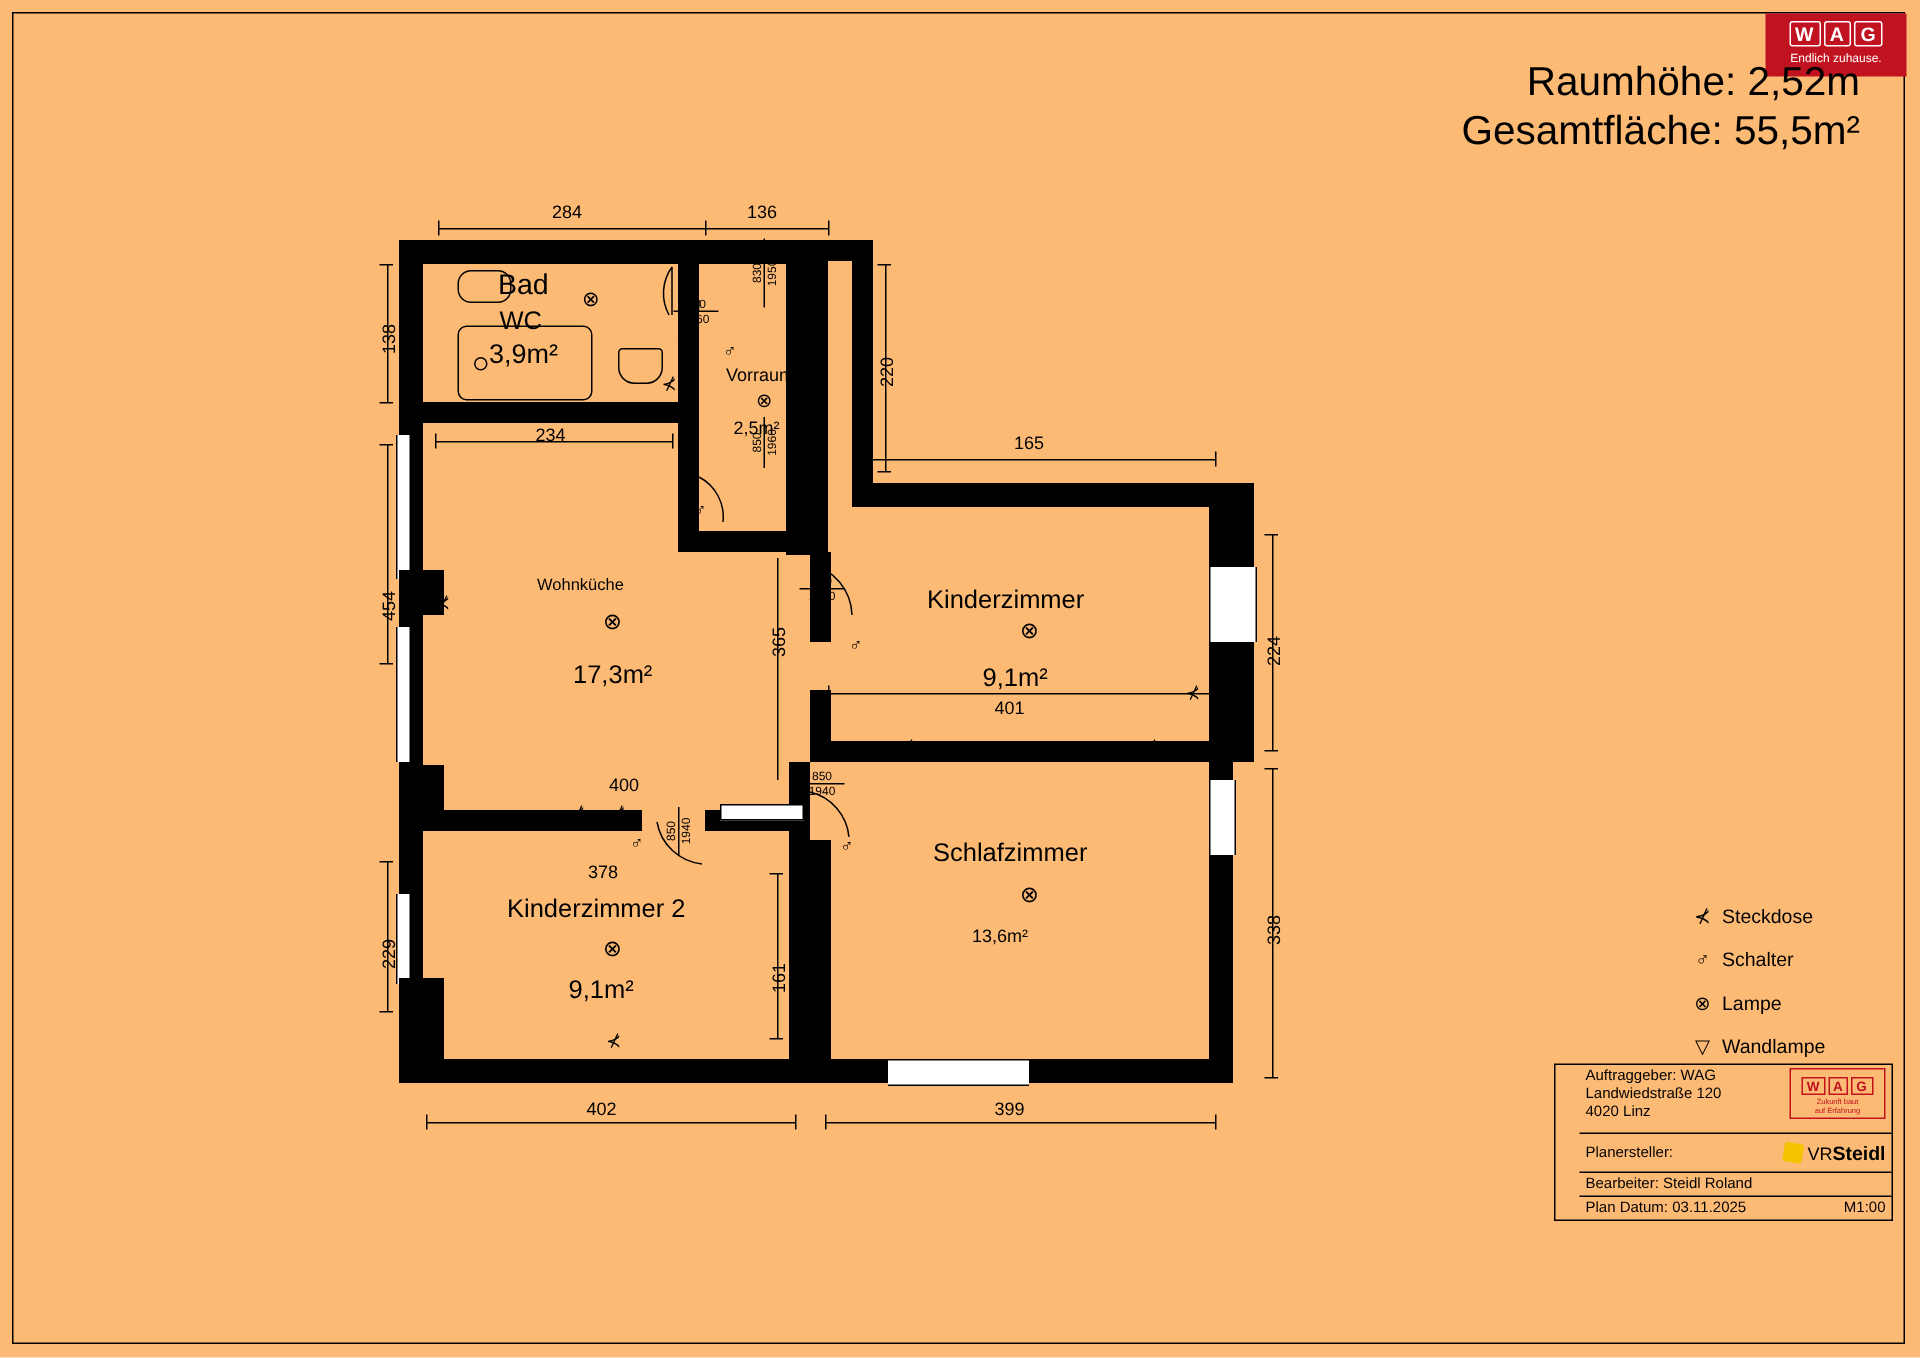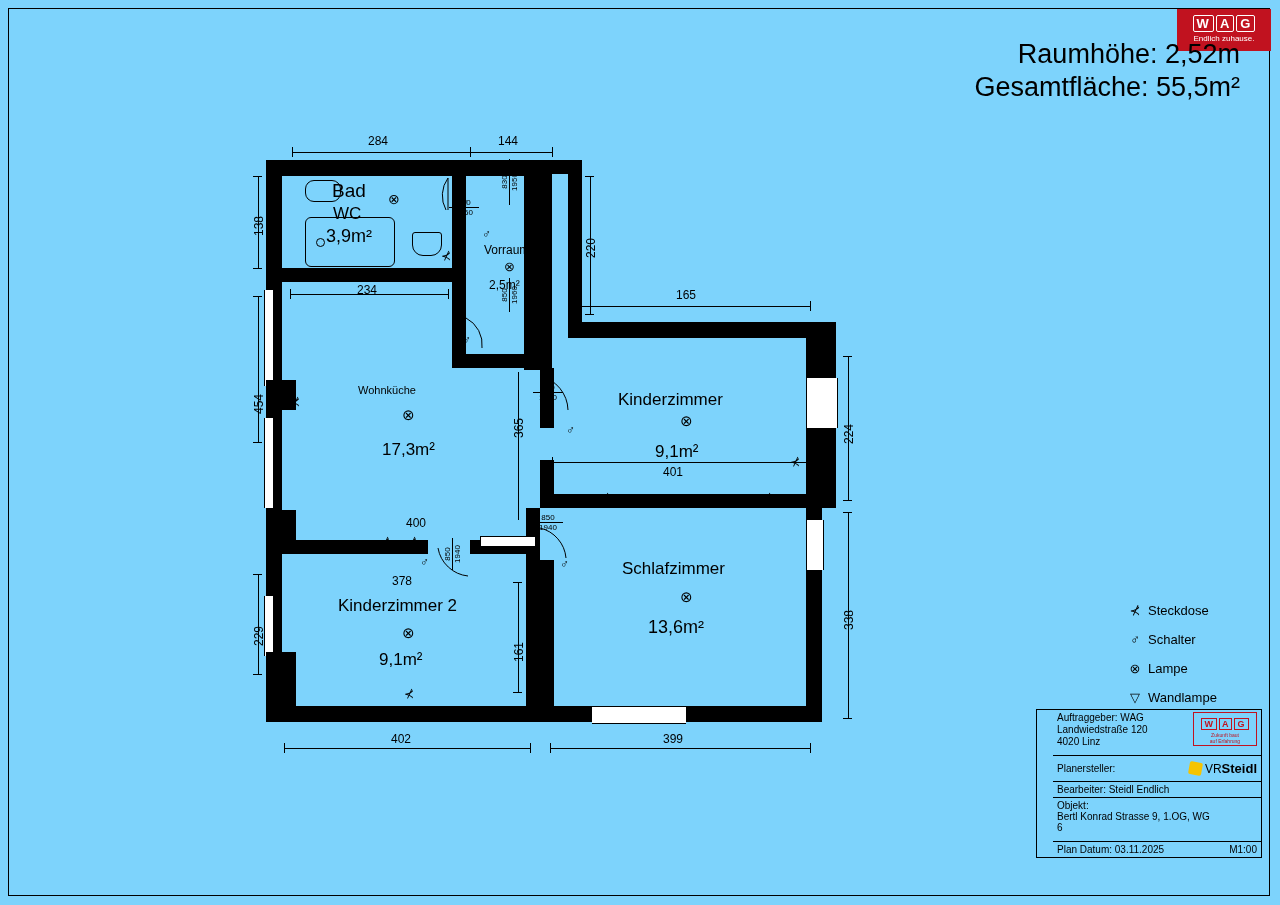--- a/index.html
+++ b/index.html
@@ -8,21 +8,21 @@
     background: #ffffff;
   }
   body {
     font-family: "Liberation Sans", sans-serif;
     color: #000;
   }
   #page {
     position: relative;
     width: 1280px;
     height: 905px;
-    background: #7dd3fc;
+    background: #fdba74;
     overflow: hidden;
     text-decoration: underline;
   }
   .frame {
     position: absolute;
     left: 8px;
     top: 8px;
     width: 1262px;
     height: 888px;
     border: 1px solid #000;
@@ -316,21 +316,21 @@
   </div>
   <div class="sym" style="left:402px; top:626px; font-size:15px;">⊗</div>
   <div class="lbl" style="left:379px; top:650px; font-size:17px;">
     <span>9,1m²</span>
   </div>
 
   <div class="lbl" style="left:622px; top:559px; font-size:17px;">
     <span>Schlafzimmer</span>
   </div>
   <div class="sym" style="left:680px; top:590px; font-size:15px;">⊗</div>
-  <div class="lbl" style="left:648px; top:617px; font-size:18px;">
+  <div class="lbl" style="left:648px; top:617px; font-size:12px;">
     <span>13,6m²</span>
   </div>
 
   <div class="sym" style="left:441px; top:250px; font-size:12px;">⊀</div>
   <div class="sym" style="left:388px; top:193px; font-size:14px;">⊗</div>
   <div class="sym" style="left:482px; top:228px; font-size:12px;">♂</div>
   <div class="sym" style="left:462px; top:334px; font-size:12px;">♂</div>
   <div class="sym" style="left:290px; top:396px; font-size:12px;">⊀</div>
   <div class="sym" style="left:380px; top:536px; font-size:12px;">⊀</div>
   <div class="sym" style="left:407px; top:536px; font-size:12px;">⊀</div>
@@ -371,21 +371,21 @@
     <span>850</span><br><span style="border-top:1px solid #000; display:block;">1940</span>
   </div>
 
   <div class="dimline" style="left:292px; top:152px; width:178px;"></div>
   <div class="tick" style="left:292px; top:147px; height:10px;"></div>
   <div class="tick" style="left:470px; top:147px; height:10px;"></div>
   <div class="dim" style="left:368px; top:134px;">284</div>
 
   <div class="dimline" style="left:470px; top:152px; width:82px;"></div>
   <div class="tick" style="left:552px; top:147px; height:10px;"></div>
-  <div class="dim" style="left:498px; top:134px;">144</div>
+  <div class="dim" style="left:498px; top:134px;">136</div>
 
   <div class="dimline v" style="left:258px; top:176px; height:92px;"></div>
   <div class="tick h" style="left:253px; top:176px;"></div>
   <div class="tick h" style="left:253px; top:268px;"></div>
   <div class="dim rot" style="left:252px; top:236px;">138</div>
 
   <div class="dimline" style="left:290px; top:294px; width:158px;"></div>
   <div class="tick" style="left:290px; top:289px; height:10px;"></div>
   <div class="tick" style="left:448px; top:289px; height:10px;"></div>
   <div class="dim" style="left:357px; top:283px;">234</div>
@@ -485,26 +485,21 @@
     </div>
     <div class="tb-row tb-planer">
       <div>Planersteller:</div>
       <div class="vr">
         <span class="diamond"></span>
         <span class="vr-vr">VR</span>
           <span>Steidl</span>
       </div>
     </div>
     <div class="tb-row">
-      <span>Bearbeiter: Steidl Endlich</span>
-    </div>
-    <div class="tb-row" style="height:44px;">
-      <div>Objekt:</div>
-      <div>Bertl Konrad Strasse 9, 1.OG, WG</div>
-      <div>6</div>
+      <span>Bearbeiter: Steidl Roland</span>
     </div>
     <div class="tb-row tb-date">
       <span>Plan Datum: 03.11.2025</span>
       <span>M1:00</span>
     </div>
   </div>
 
 </div>
 
 </body></html>

